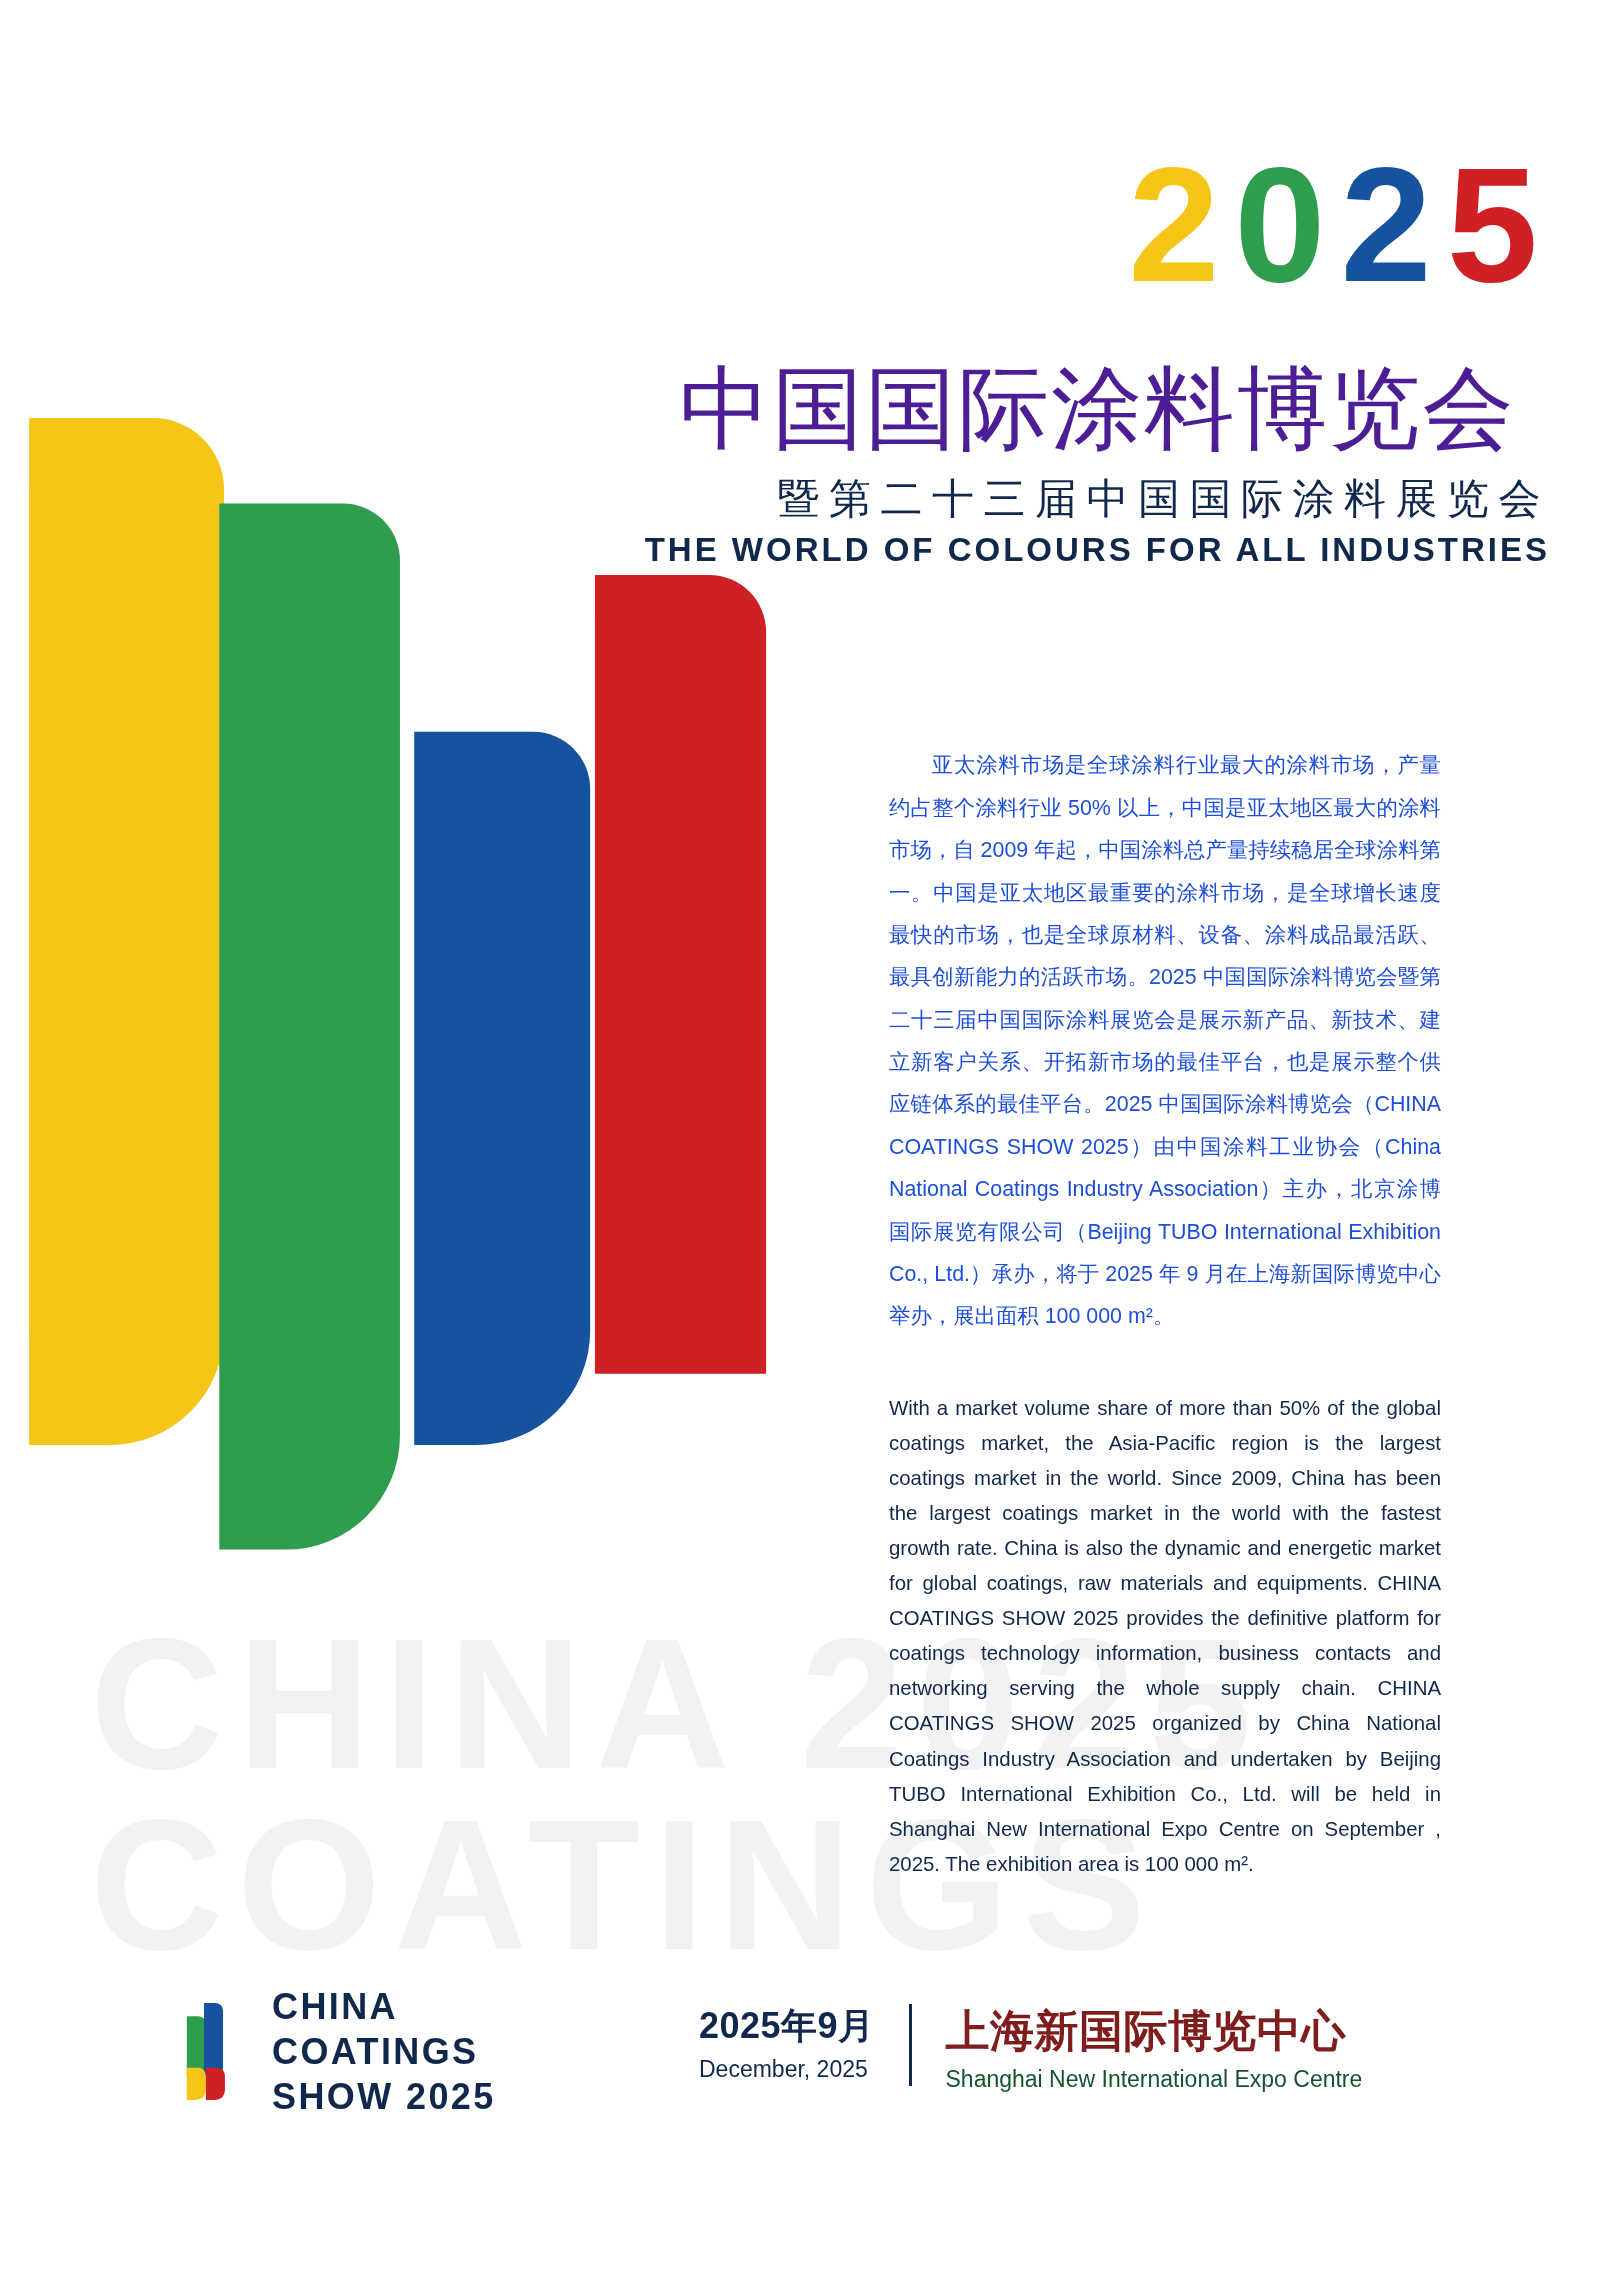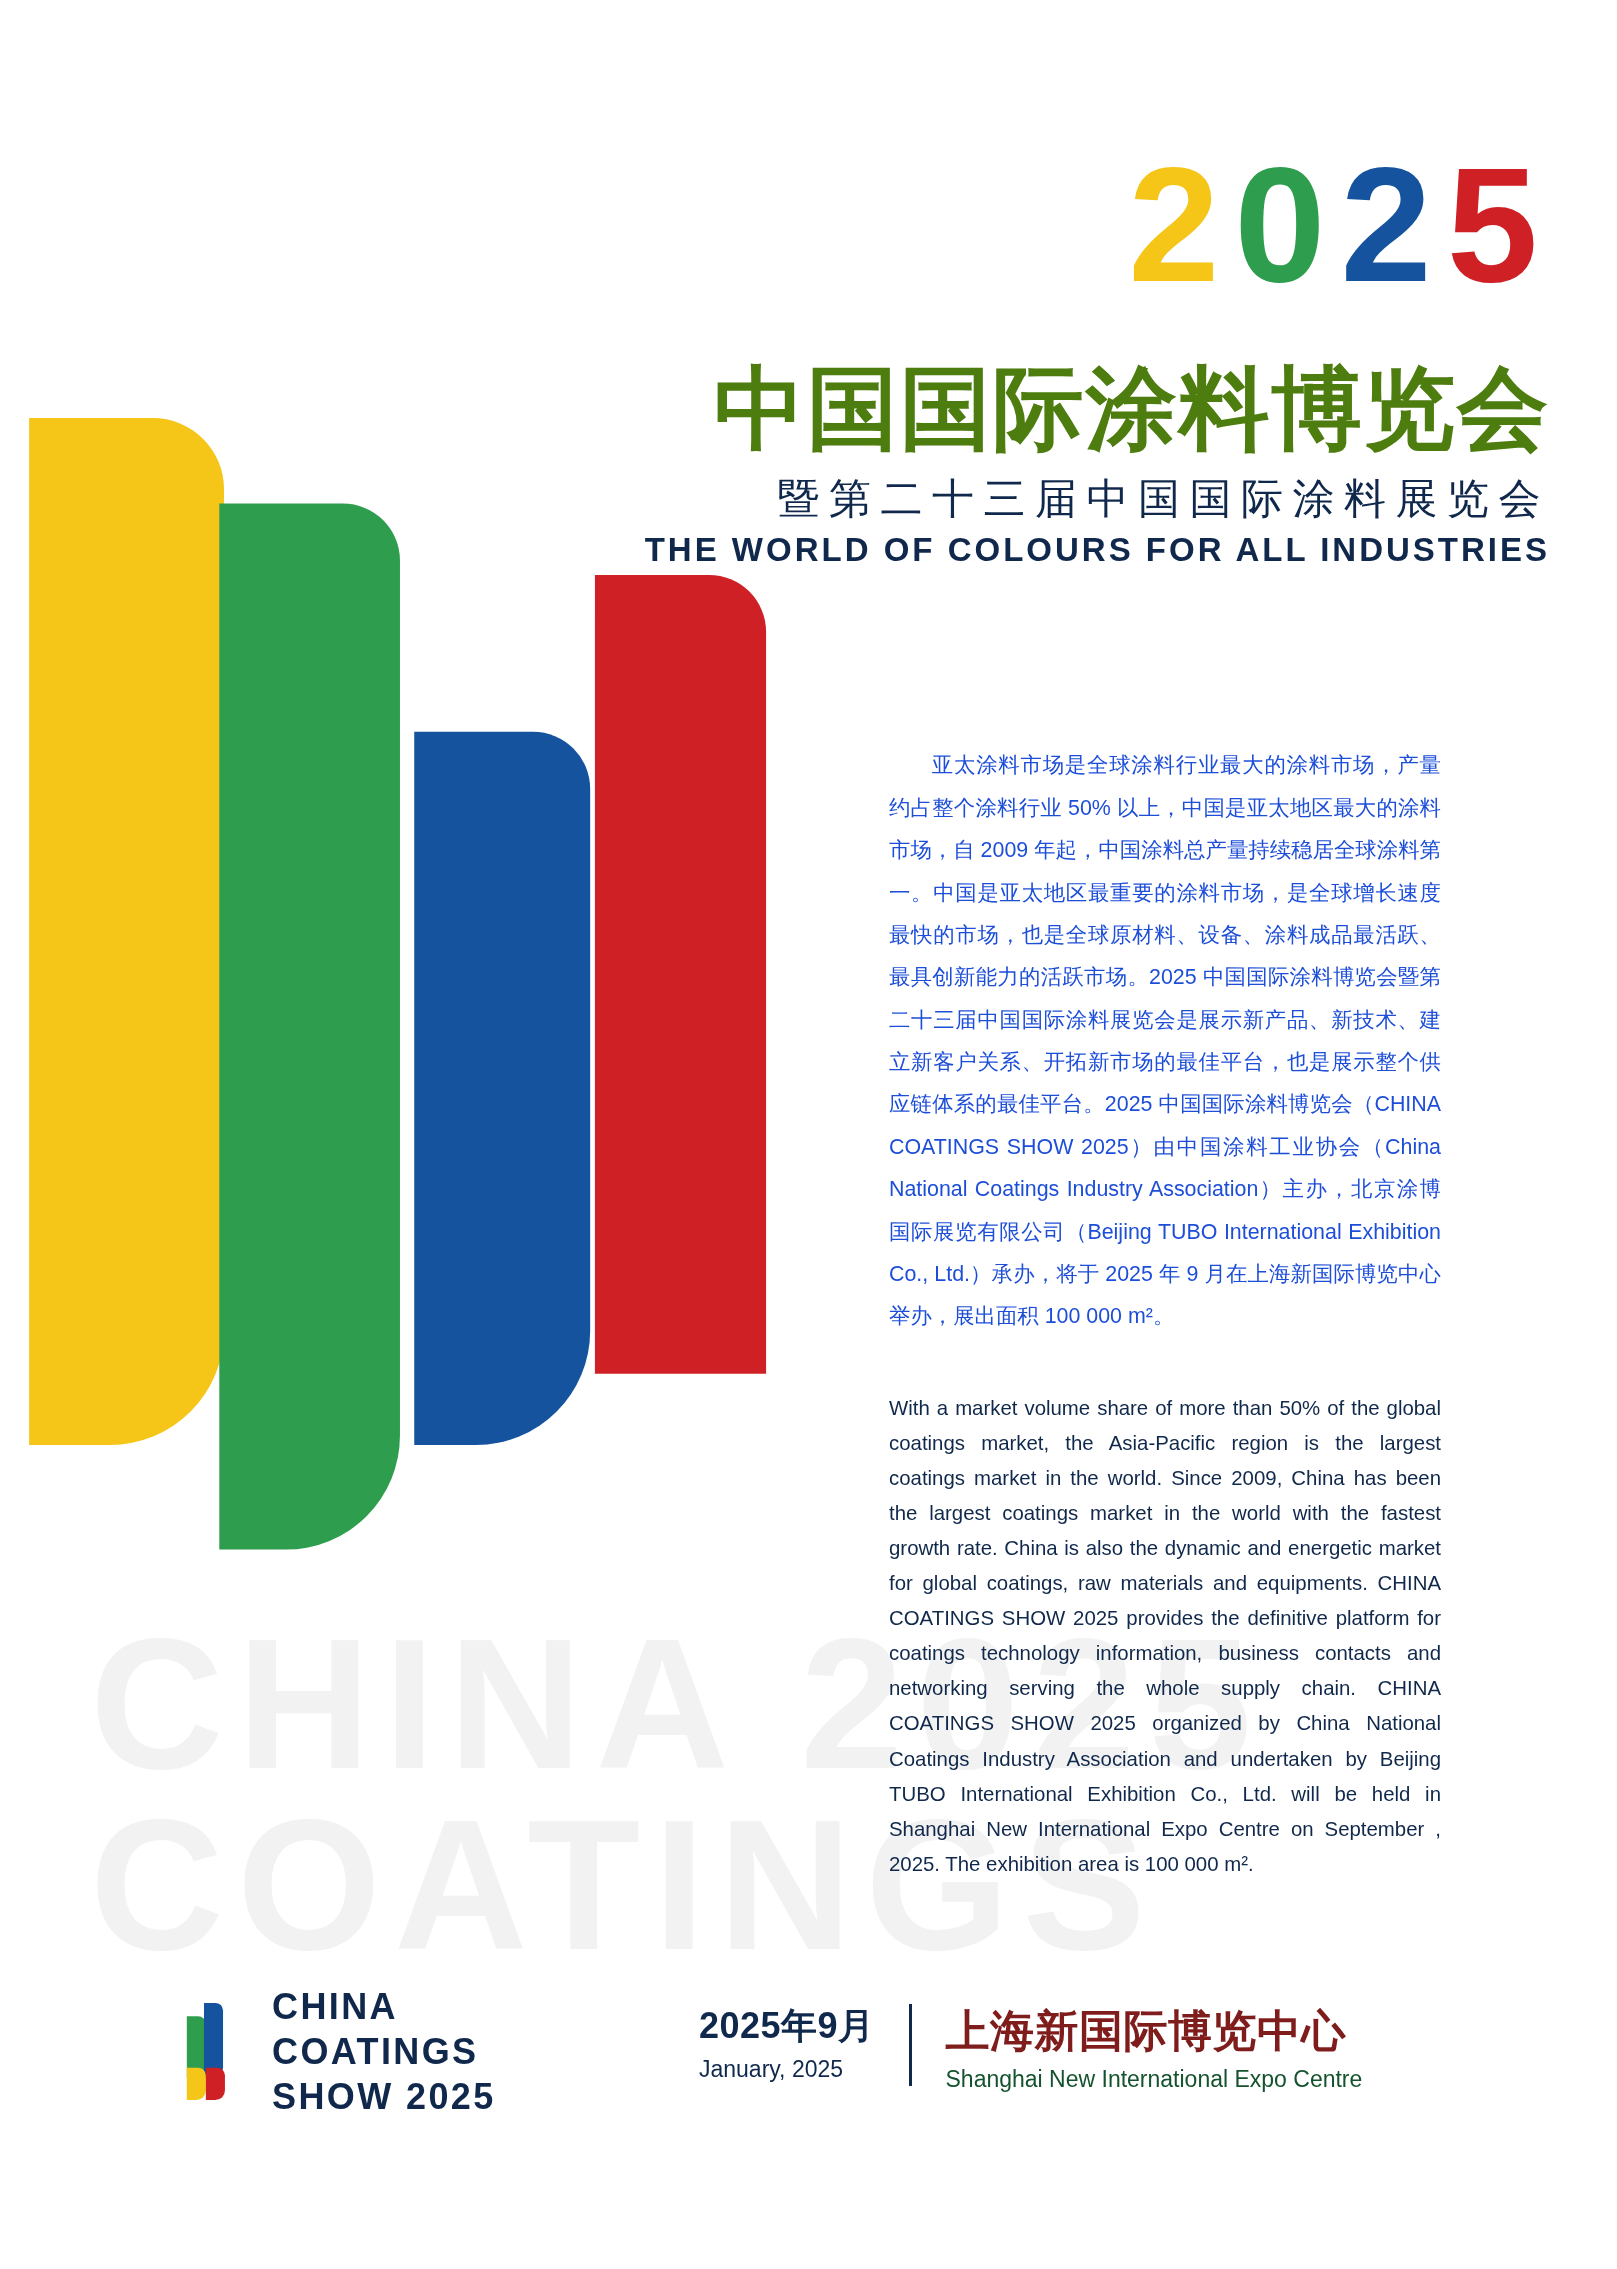--- a/index.html
+++ b/index.html
@@ -52,25 +52,26 @@
   
   .title-block {
     position: absolute;
     right: 68px;
     top: 361px;
     text-align: right;
     z-index: 5;
   }
   .title-cn {
     font-size: 91px;
-    font-weight: 700;
+    font-weight: 400;
     letter-spacing: 1.9px;
     line-height: 1.05;
-    color: #4d7c0f;
-    white-space: nowrap;
+    color: #4c1d95;
+    white-space: nowrap;
+    text-align: center;
   }
   .title-cn-sub {
     font-size: 42px;
     font-weight: 400;
     letter-spacing: 9.5px;
     line-height: 1.3;
     margin-top: 15px;
     color: #10284b;
     white-space: nowrap;
   }
@@ -235,21 +236,21 @@
     <div class="logo-text">
       <div>CHINA</div>
       <div>COATINGS</div>
       <div>SHOW 2025</div>
     </div>
   </div>
 
   <div class="footer-info">
     <div class="fi-block">
       <div class="fi-cn-date">2025年9月</div>
-      <div class="fi-en-date">January, 2025</div>
+      <div class="fi-en-date">December, 2025</div>
     </div>
     <div class="fi-divider"></div>
     <div class="fi-block">
       <div class="fi-cn-venue">上海新国际博览中心</div>
       <div class="fi-en-venue">Shanghai New International Expo Centre</div>
     </div>
   </div>
 
 </div>
 

